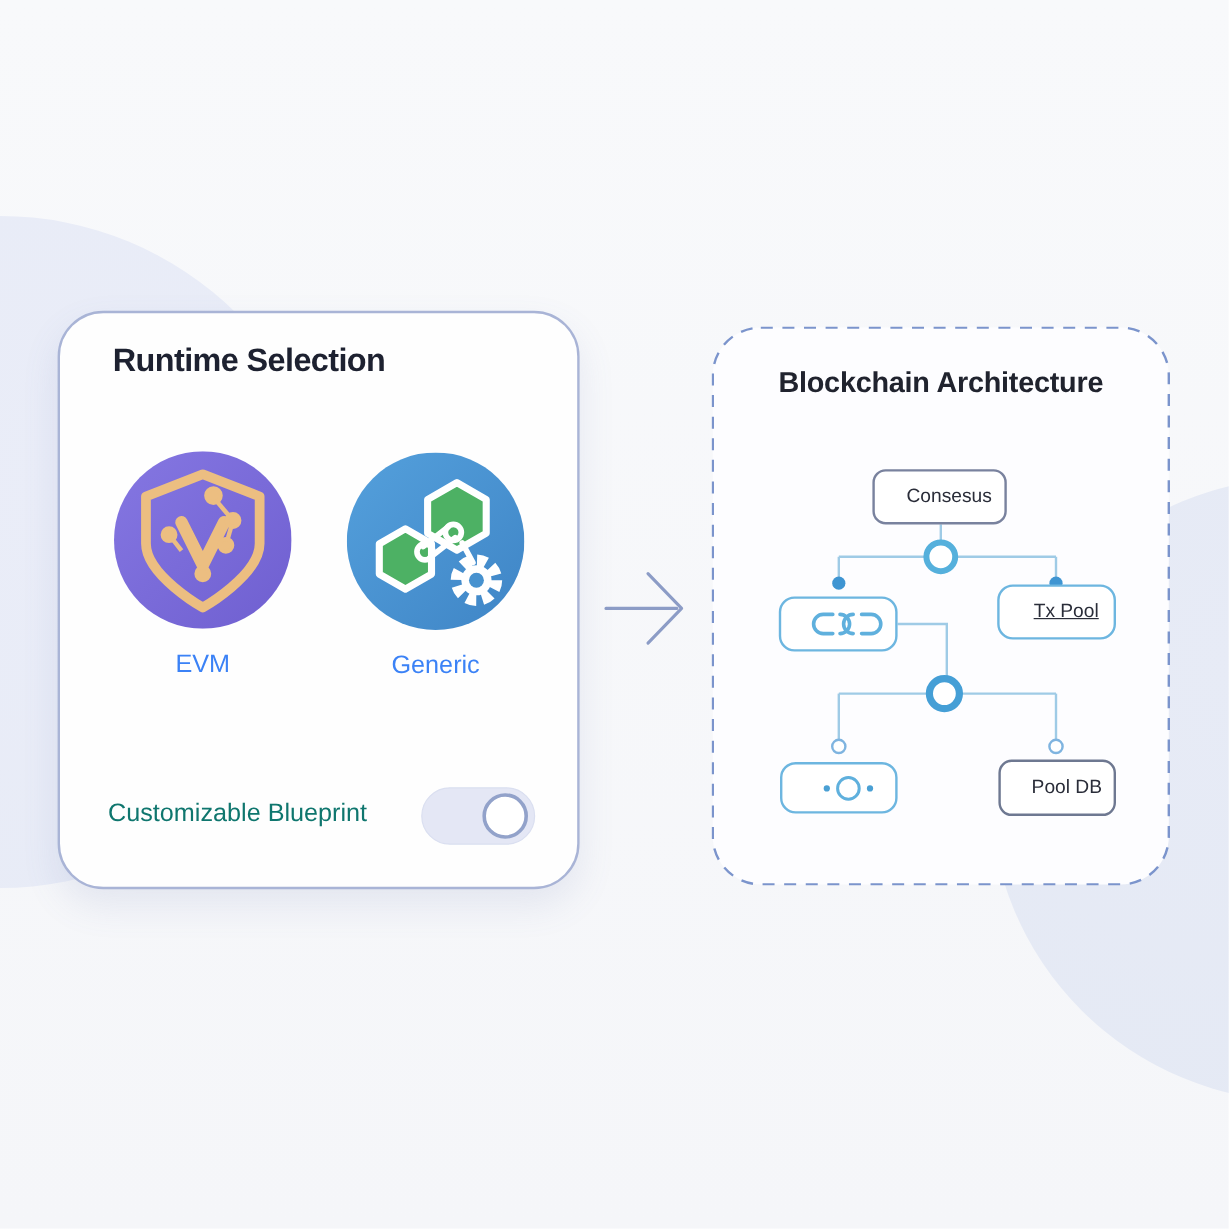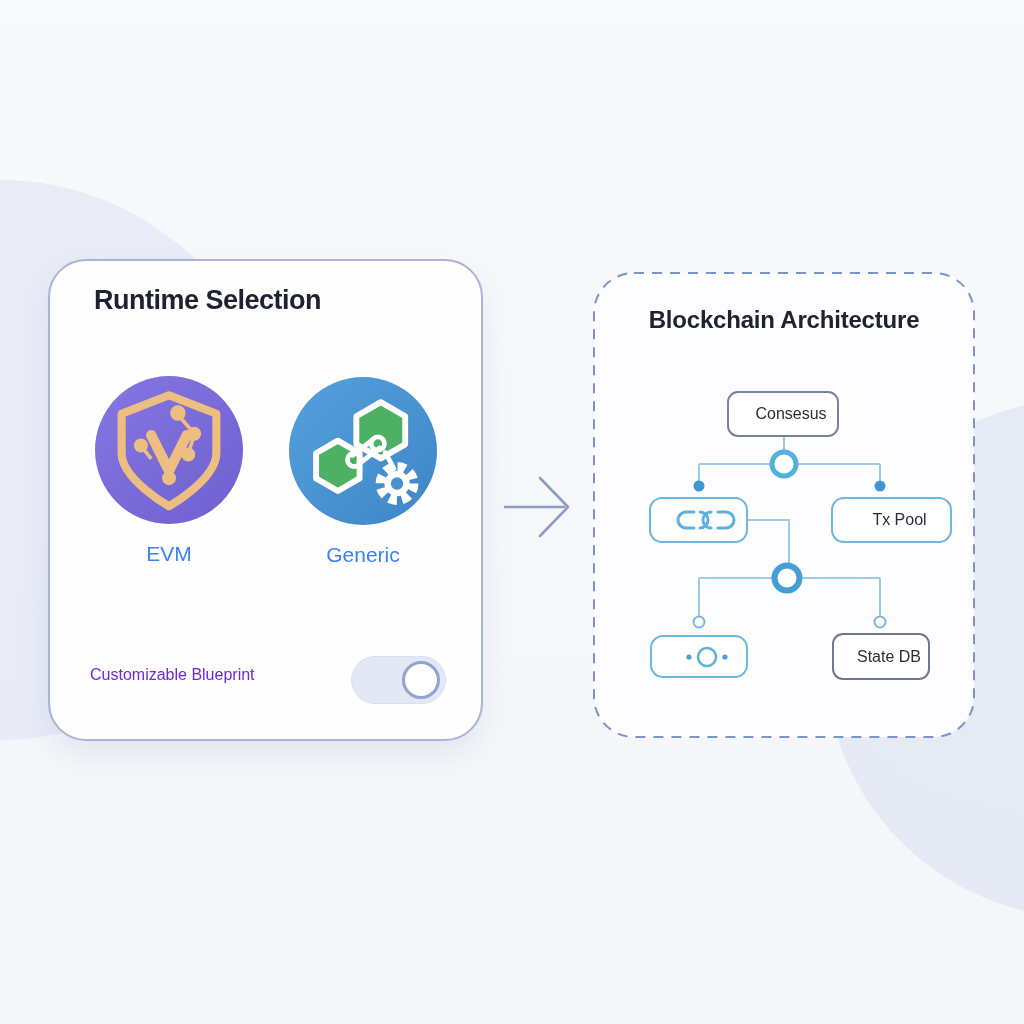--- a/index.html
+++ b/index.html
@@ -20,40 +20,40 @@
                   background:#fefefe; border:2px solid #a9b4d6; border-radius:38px;
                   box-shadow:0 14px 30px rgba(100,115,170,.12); }
   .runtime-title { position:absolute; left:44px; top:24px; font-size:27px; font-weight:bold;
                    letter-spacing:-.5px; color:#1d2130; }
   .option { position:absolute; width:148px; text-align:center; cursor:pointer; }
   .option-evm { left:45px; top:115px; }
   .option-generic { left:239px; top:116px; }
   .icon-circle { width:148px; height:148px; }
   .option-label { margin-top:18px; font-size:21px; color:#3b82f6; }
 
-  .toggle-row-label { position:absolute; left:40px; top:405px; font-size:16px; color:#6d28d9; }
+  .toggle-row-label { position:absolute; left:40px; top:405px; font-size:21px; color:#0f766e; }
   .toggle { position:absolute; left:301px; top:395px; width:95px; height:48px;
             background:#e4e7f5; border:1px solid #dadff0; border-radius:24px; cursor:pointer; }
   .toggle-knob { position:absolute; right:5px; top:4px; width:38px; height:38px;
                  background:#ffffff; border:3px solid #92a2ca; border-radius:50%; }
 
   
   .flow-arrow { position:absolute; z-index:1; left:500px; top:468px; }
 
   
   .arch-card { position:absolute; z-index:2; left:593px; top:272px; width:382px; height:466px; }
   .arch-border { position:absolute; left:0; top:0; }
   .arch-title { position:absolute; left:0; top:34px; width:100%; text-align:center;
                 font-size:24px; font-weight:bold; letter-spacing:-.2px; color:#20232e; }
   .connector-layer { position:absolute; left:0; top:0; }
   .node { position:absolute; display:flex; align-items:center; justify-content:center;
           background:#ffffff; border-radius:11px; font-size:16px; color:#2a2d39;padding-left:16px; }
   .node-consensus { left:134px; top:119px; width:112px; height:46px; border:2px solid #79829e; }
   .node-chain     { left:56px;  top:225px; width:99px;  height:46px; border:2px solid #6db6e0; border-radius:13px; }
-  .node-txpool    { left:238px; top:225px; width:121px;  height:46px; border:2px solid #6db6e0; border-radius:13px; }
+  .node-txpool    { left:238px; top:215px; width:99px;  height:46px; border:2px solid #6db6e0; border-radius:13px;text-decoration:underline; }
   .node-network   { left:57px;  top:363px; width:98px;  height:43px; border:2px solid #6db6e0; border-radius:13px; }
   .node-statedb   { left:239px; top:361px; width:98px;  height:47px; border:2px solid #6e7891; }
 </style>
 </head>
 <body>
 
 <div class="stage">
 
   <div class="bg-circle bg-circle-left"></div>
   <div class="bg-circle bg-circle-right"></div>
@@ -172,16 +172,16 @@
     <div class="node node-txpool">Tx Pool</div>
 
     <div class="node node-network">
       <svg width="60" height="24" viewBox="0 0 60 24">
         <circle cx="30" cy="12" r="9" fill="none" stroke="#5fb0dd" stroke-width="2.5"></circle>
         <circle cx="12" cy="12" r="2.6" fill="#4aa0d4"></circle>
         <circle cx="48" cy="12" r="2.6" fill="#4aa0d4"></circle>
       </svg>
     </div>
 
-    <div class="node node-statedb">State DB</div>
+    <div class="node node-statedb">Pool DB</div>
   </section>
 
 </div>
 
 </body></html>

